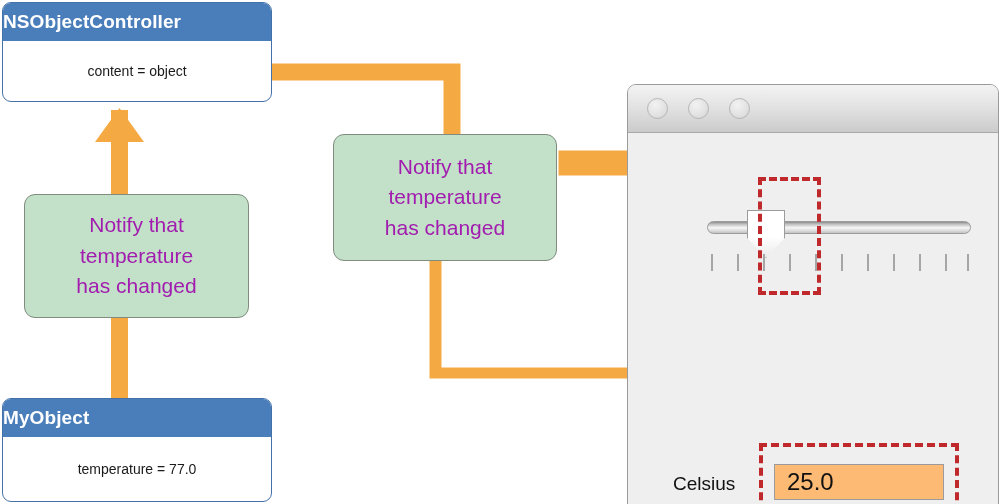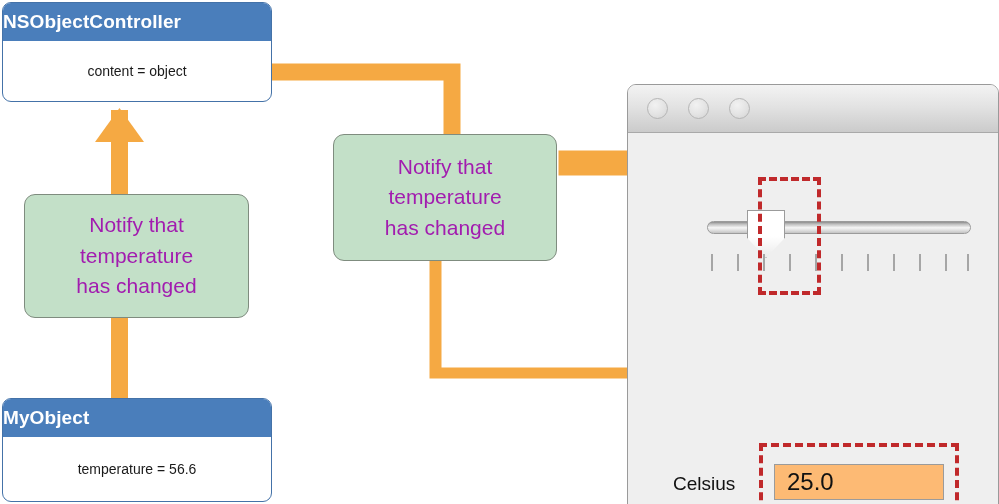--- a/index.html
+++ b/index.html
@@ -223,21 +223,21 @@
     </g>
   </svg>
 
   <div class="class-box" id="controller-box" style="left:2px; top:2px; width:270px; height:100px;">
     <div class="class-header">NSObjectController</div>
     <div class="class-body">content = object</div>
   </div>
 
   <div class="class-box" id="object-box" style="left:2px; top:398px; width:270px; height:104px;">
     <div class="class-header">MyObject</div>
-    <div class="class-body">temperature = 56.6</div>
+    <div class="class-body">temperature = 77.0</div>
   </div>
 
   <div class="note-box" id="note-left" style="left:24px; top:194px; width:225px; height:124px;">Notify that
 temperature
 has changed</div>
 
   <div class="note-box" id="note-right" style="left:333px; top:134px; width:224px; height:127px;">Notify that
 temperature
 has changed</div>
 

